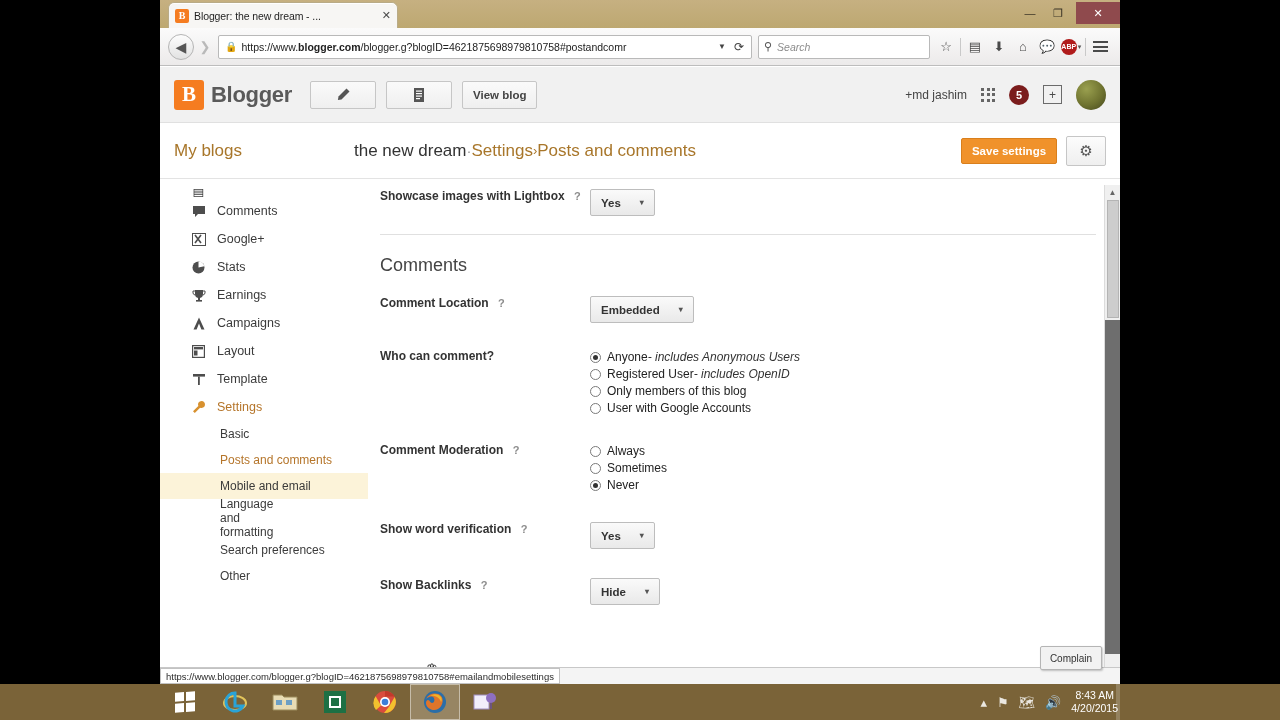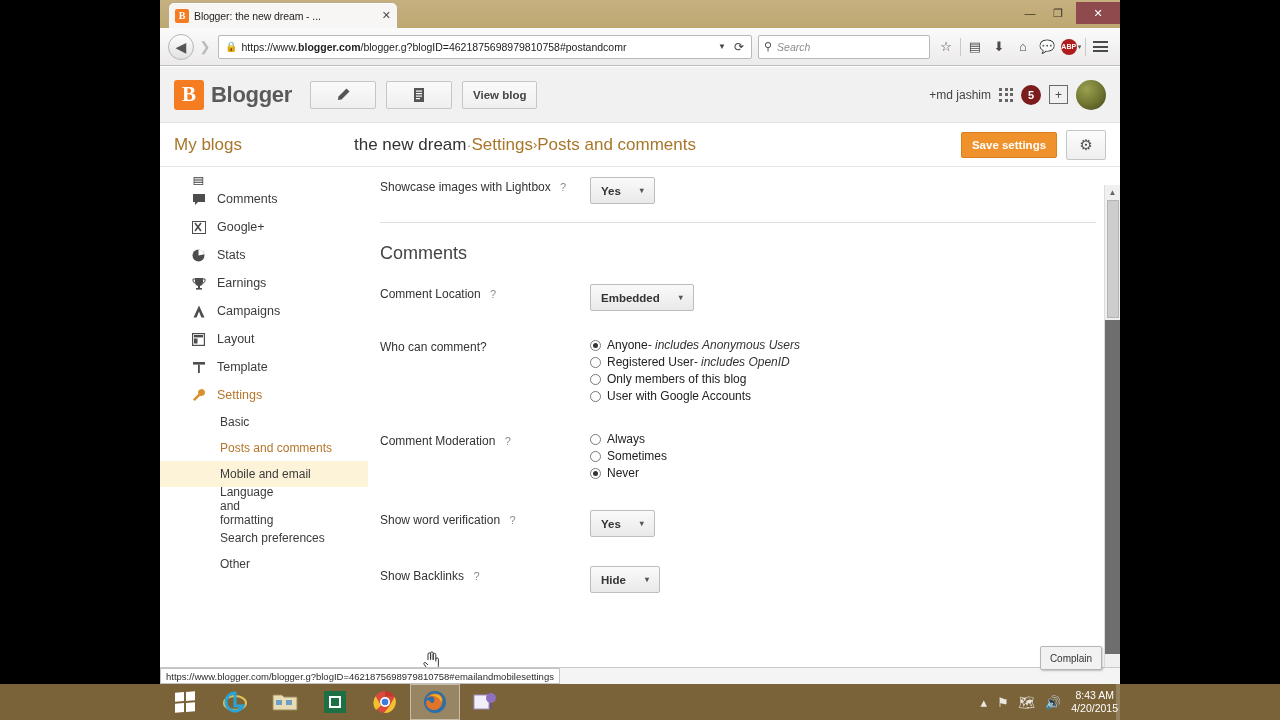--- a/index.html
+++ b/index.html
@@ -114,39 +114,39 @@
   }
   .bl-logo-glyph { color: #fff; font-family: "Liberation Serif", serif; font-size: 21px; font-weight: bold; line-height: 1; }
   .bl-wordmark { font-size: 22px; color: #5a5a5a; font-weight: bold; letter-spacing: -0.3px; margin-right: 18px; }
   .tb-btn {
     height: 28px; min-width: 66px; border: 1px solid #c6c6c6; border-radius: 2px;
     background: linear-gradient(180deg,#fafafa,#efefef);
     display: flex; align-items: center; justify-content: center; margin-right: 10px;
     font-size: 11.5px; color: #444; font-weight: bold; padding: 0 10px;
   }
   .tb-btn svg { display: block; }
-  .bl-right { margin-left: auto; display: flex; align-items: center; gap: 8px; }
+  .bl-right { margin-left: auto; display: flex; align-items: center; gap: 14px; }
   .bl-user { font-size: 12px; color: #444; }
   .grid9 { display: grid; grid-template-columns: repeat(3,3px); grid-template-rows: repeat(3,3px); gap: 2.5px; }
   .grid9 i { display: block; width: 3px; height: 3px; background: #666; }
   .notif-badge {
     width: 20px; height: 20px; border-radius: 50%; background: #7b1d1d; color: #fff;
     display: flex; align-items: center; justify-content: center; font-size: 11px; font-weight: bold;
   }
   .share-box {
     width: 19px; height: 19px; border: 1.5px solid #6b6b6b; display: flex;
     align-items: center; justify-content: center; font-size: 12px; color: #4a4a4a; line-height: 1;
   }
   .avatar {
     width: 30px; height: 30px; border-radius: 50%;
     background: radial-gradient(circle at 35% 30%, #9aa04f 0%, #6f7330 55%, #43451c 100%);
   }
 
   .bl-title-row {
-    height: 44px; background: #fff; display: flex; align-items: center; padding: 0 14px;
+    height: 56px; background: #fff; display: flex; align-items: center; padding: 0 14px;
     border-bottom: 1px solid #e3e3e3; position: relative;
   }
   .myblogs { font-size: 17px; color: #a8762a; width: 180px; flex: none; }
   .crumbs { font-size: 17px; display: flex; align-items: center; }
   .crumb-blog { color: #333; }
   .crumb-dot { color: #999; font-size: 15px; }
   .crumb-link { color: #a8762a; }
   .crumb-sep { color: #a8762a; font-size: 13px; }
   .crumb-cur { color: #a8762a; }
   .title-right { margin-left: auto; display: flex; align-items: center; gap: 9px; }
@@ -177,21 +177,21 @@
     font-size: 12px; color: #3b3b3b;
   }
   .sub-item.cur { color: #b5752a; }
   .sub-item.hl { background: #fcf3d9; }
   .sub-two { height: 38px; line-height: 14px; align-items: center; }
   .cursor-hand { position: absolute; left: 262px; top: 484px; width: 18px; height: 22px; }
 
   
   .main { flex: 1; padding: 0 24px 0 12px; position: relative; }
   .row { display: flex; align-items: flex-start; padding: 10px 0; }
-  .row-label { width: 210px; flex: none; font-size: 12px; color: #333; line-height: 21px; }
+  .row-label { width: 210px; flex: none; font-size: 12px; color: #333; line-height: 14px; font-weight: bold; }
   .qm { color: #8c8c8c; font-size: 11px; margin-left: 6px; }
   .ctrl { flex: 1; }
   .sel {
     display: inline-flex; align-items: center; justify-content: center; gap: 19px;
     height: 27px; min-width: 58px; padding: 0 10px;
     border: 1px solid #bdbdbd; border-radius: 2px;
     background: linear-gradient(180deg,#fafafa,#e9e9e9);
     font-size: 11.5px; font-weight: bold; color: #333;
   }
   .sel .arrow { font-size: 8px; color: #555; }

